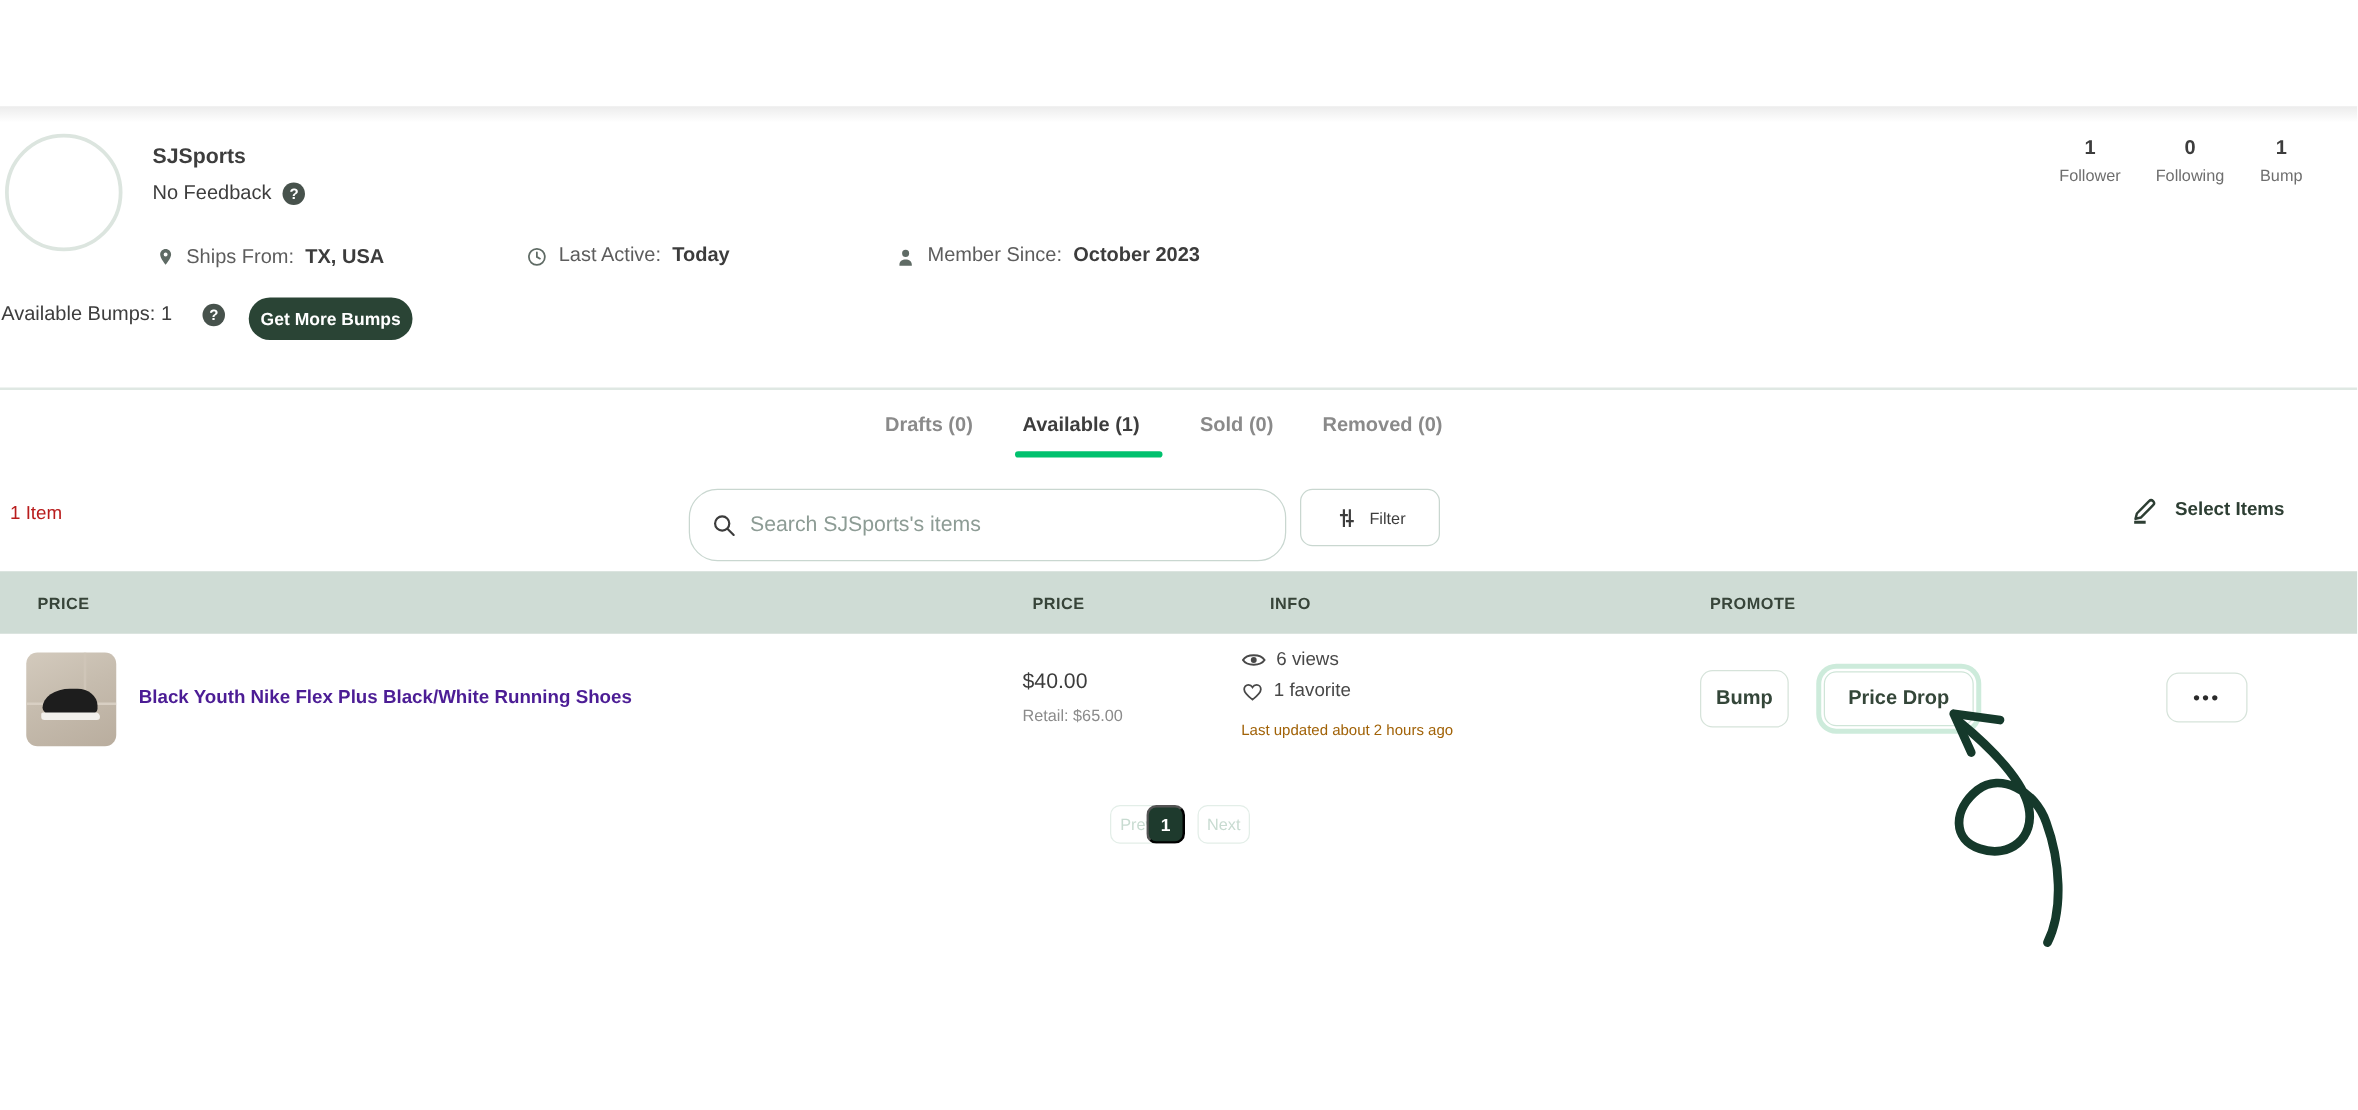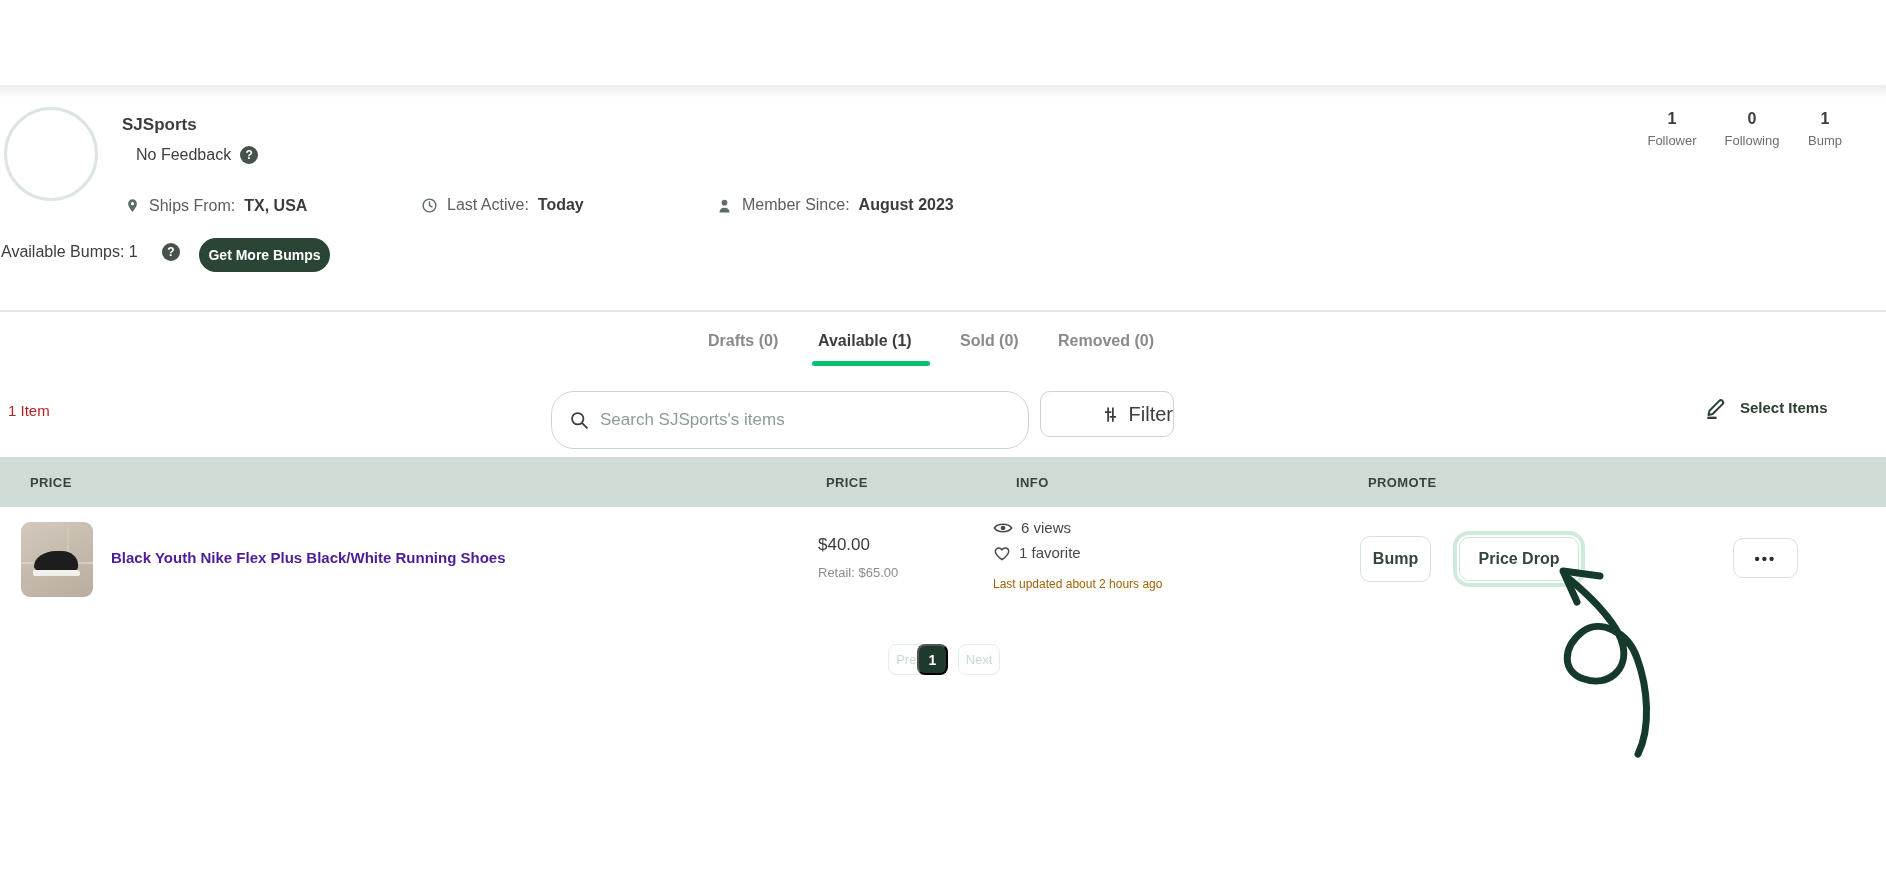--- a/index.html
+++ b/index.html
@@ -7,21 +7,21 @@
   .page { position:relative; width:1886px; height:888px; background:#fff; overflow:hidden; }
   .abs { position:absolute; }
 
   .shadow-band { top:85px; left:0; width:100%; height:13px;
     background:linear-gradient(to bottom, #ececec, #ffffff); }
 
   .avatar { left:4px; top:107px; width:94px; height:94px; border-radius:50%;
     background:#fff; border:3px solid #dce5df; }
 
   .seller-name { left:122px; top:115px; font-size:17px; font-weight:bold; color:#3d3d3d; }
-  .feedback-row { left:136px; top:146px; display:flex; align-items:center; gap:9px;justify-content:center; }
+  .feedback-row { left:122px; top:146px; display:flex; align-items:center; gap:9px;justify-content:center; }
   .feedback-text { font-size:16px; color:#3d3d3d; }
   .help-badge { width:18px; height:18px; border-radius:50%; background:#47524c; color:#fff;
     font-size:12px; font-weight:bold; display:flex; align-items:center; justify-content:center; cursor:pointer; }
 
   .stats { top:110px; left:1636px; display:flex; }
   .stat { text-align:center; cursor:pointer; }
   .stat-value { font-size:16px; font-weight:bold; color:#3d3d3d; }
   .stat-label { font-size:13px; color:#6e6e6e; margin-top:5px; }
   .stat.s1 { width:72px; } .stat.s2 { width:88px; } .stat.s3 { width:58px; }
 
@@ -43,23 +43,23 @@
   .tab-underline { left:812px; top:361px; width:118px; height:5px; border-radius:3px; background:#00c16e; }
 
   .item-count { left:8px; top:402px; font-size:15px; color:#b91c1c; }
 
   .search-box { left:551px; top:391px; width:478px; height:58px; border:1px solid #c9d7d0;
     border-radius:23px; background:#fff; display:flex; align-items:center; padding-left:17px; gap:10px; }
   .search-box input { border:none; outline:none; font-size:17px; color:#3c3c3c; flex:1;
     font-family:"Liberation Sans", sans-serif; background:transparent; }
   .search-box input::placeholder { color:#8d9c95; }
 
-  .filter-btn { left:1040px; top:391px; width:134px; height:46px; border:1px solid #c9d7d0;
-    border-radius:10px; background:#fff; display:flex; align-items:center; justify-content:flex-end;
-    gap:9px; font-size:20px; color:#3c3c3c; cursor:pointer; }
+  .filter-btn { left:1040px; top:391px; width:112px; height:46px; border:1px solid #c9d7d0;
+    border-radius:10px; background:#fff; display:flex; align-items:center; justify-content:center;
+    gap:9px; font-size:13px; color:#3c3c3c; cursor:pointer; }
 
   .select-items { left:1703px; top:394px; display:flex; align-items:center; gap:11px; cursor:pointer; }
   .select-items-label { font-size:15px; font-weight:bold; color:#2d3e33; }
 
   .table-header { top:457px; left:0; width:100%; height:50px; background:#cfdcd5; }
   .th { position:absolute; top:18px; font-size:13px; font-weight:bold; letter-spacing:.4px; color:#374439; }
   .th.c1 { left:30px; } .th.c2 { left:826px; } .th.c3 { left:1016px; } .th.c4 { left:1368px; }
 
   .thumb { left:21px; top:522px; width:72px; height:75px; border-radius:9px; overflow:hidden;
     background:linear-gradient(155deg,#d3cabd 0%,#c6bcae 45%,#b9ad9e 100%); cursor:pointer; }
@@ -141,21 +141,21 @@
         <path d="M12 7v5l3.5 2" stroke="#5f6b65" stroke-width="2" fill="none" stroke-linecap="round"></path>
       </svg>
     <span class="meta-label">Last Active:</span>
     <span class="meta-value">Today</span>
   </div>
   <div class="abs meta-item" style="left:716px;">
     <svg width="17" height="17" viewBox="0 0 24 24">
         <path d="M12 12a4 4 0 1 0 0-8 4 4 0 0 0 0 8zm-7 9c0-3.9 3.1-6 7-6s7 2.1 7 6v1H5z" fill="#5f6b65"></path>
       </svg>
     <span class="meta-label">Member Since:</span>
-    <span class="meta-value">August 2023</span>
+    <span class="meta-value">October 2023</span>
   </div>
 
   <div class="abs bumps-label">Available Bumps: 1</div>
   <span class="abs help-badge bumps-help">?</span>
   <button class="abs get-bumps-btn">Get More Bumps</button>
 
   <div class="abs divider"></div>
 
   <button class="abs tab inactive" style="left:708px;">Drafts (0)</button>
   <button class="abs tab active" style="left:818px;">Available (1)</button>

